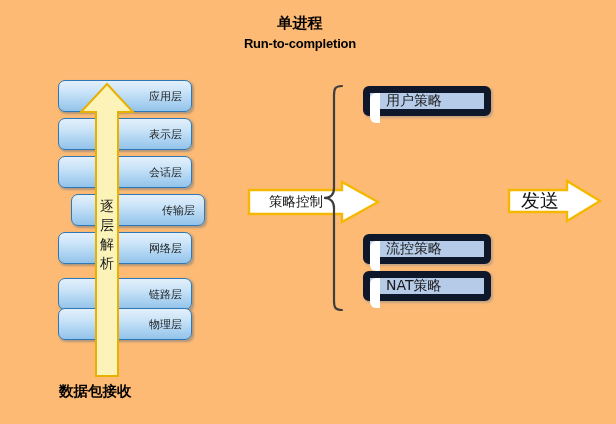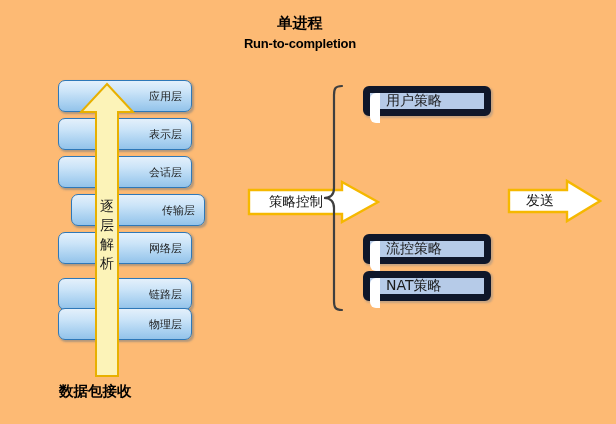--- a/index.html
+++ b/index.html
@@ -186,21 +186,21 @@
   #send-arrow svg { display: block; }
   #send-arrow-label {
     position: absolute;
     left: 4px;
     top: 0;
     width: 58px;
     height: 46px;
     display: flex;
     align-items: center;
     justify-content: center;
-    font-size: 14px;
+    font-size: 19px;
     color: #111111;
     font-family: "DejaVu Sans", "Liberation Sans", sans-serif;
     white-space: nowrap;
   }
 </style>
 </head>
 <body>
 
 <div id="canvas">
 

